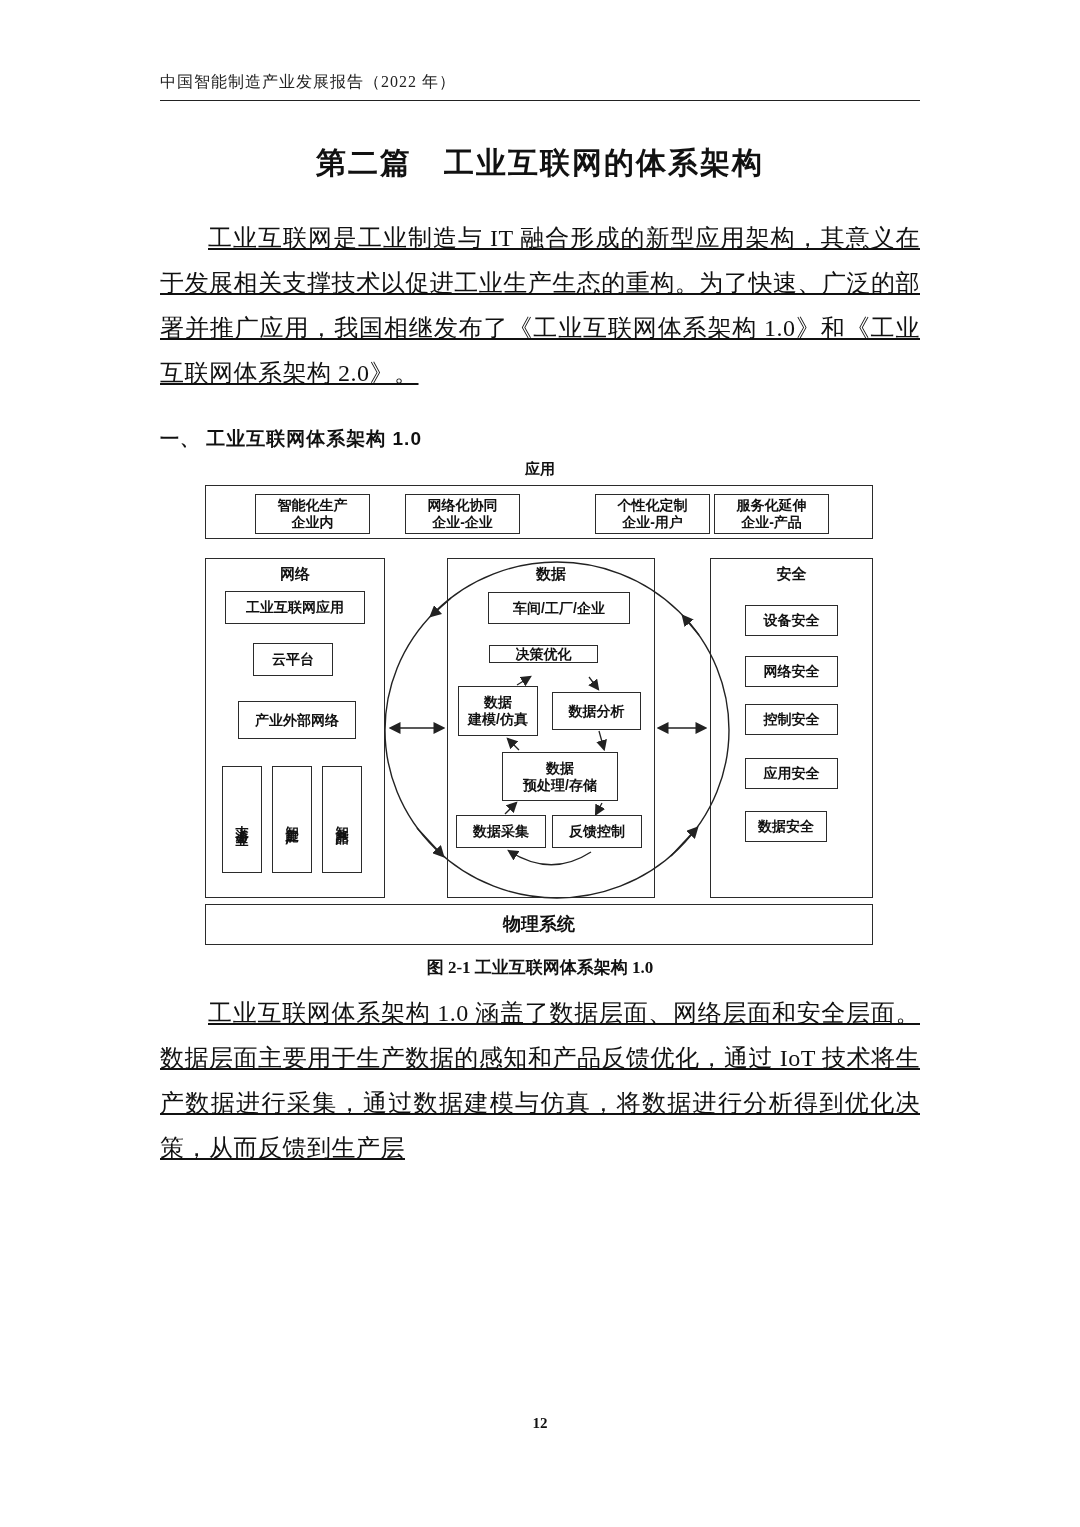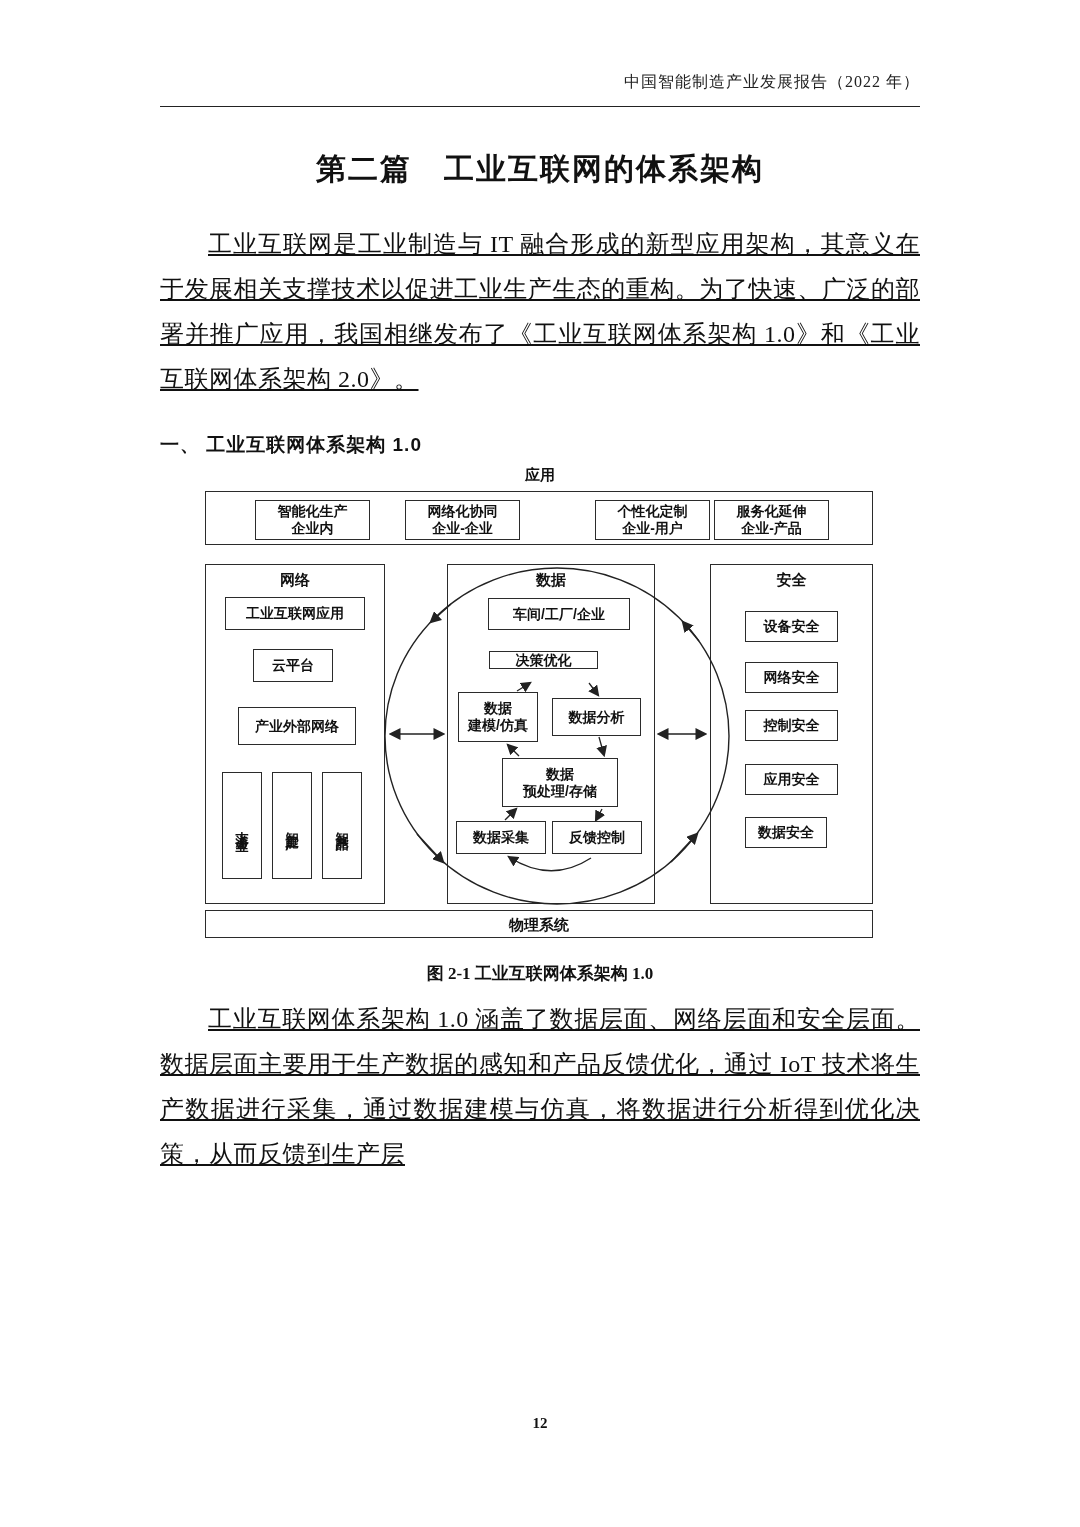--- a/index.html
+++ b/index.html
@@ -2,22 +2,22 @@
 <html><head>
 <meta charset="utf-8">
 <style>
   html,body { margin:0; padding:0; background:#e8e8e8; }
   .page {
     position:relative; width:1080px; height:1527px; margin:0 auto;
     background:#ffffff; overflow:hidden;
     font-family:"Liberation Serif","DejaVu Serif",serif; color:#1a1a1a;
   }
   .doc-header {
-    margin:0 160px; padding-top:72px; padding-bottom:13px;
-    border-bottom:1.5px solid #222; text-align:right;
+    margin:0 160px; padding-top:72px; padding-bottom:7px;
+    border-bottom:1.5px solid #222; text-align:left;
   }
   .doc-header-text { font-size:16px; letter-spacing:1px; color:#222; }
   .content { margin:0 160px; }
   .chapter-title {
     margin:42px 0 13px 0; text-align:center; font-size:30px; font-weight:bold;
     font-family:"Liberation Sans","DejaVu Sans",sans-serif; letter-spacing:2px; color:#111;
   }
   p.body-para {
     margin:32px 0 0 0; font-size:24px; line-height:45px; text-align:justify;
     text-indent:2em; letter-spacing:0.5px; color:#111;text-decoration:underline;
@@ -162,21 +162,21 @@
         </div>
         <div class="dbox" style="left:251px;top:355px;width:90px;height:33px;">数据采集</div>
         <div class="dbox" style="left:347px;top:355px;width:90px;height:33px;">反馈控制</div>
 
         <div class="dbox" style="left:540px;top:145px;width:93px;height:31px;">设备安全</div>
         <div class="dbox" style="left:540px;top:196px;width:93px;height:31px;">网络安全</div>
         <div class="dbox" style="left:540px;top:244px;width:93px;height:31px;">控制安全</div>
         <div class="dbox" style="left:540px;top:298px;width:93px;height:31px;">应用安全</div>
         <div class="dbox" style="left:540px;top:351px;width:82px;height:31px;">数据安全</div>
 
-        <div class="dbox" style="left:0;top:444px;width:668px;height:28px;font-size:15px;">物理系统</div>
+        <div class="dbox" style="left:0;top:444px;width:668px;height:41px;font-size:18px;">物理系统</div>
 
       </div>
     </div>
 
     <div class="fig-caption">图 2-1  工业互联网体系架构 1.0</div>
 
     <p class="body-para after-fig">工业互联网体系架构 1.0 涵盖了数据层面、网络层面和安全层面。数据层面主要用于生产数据的感知和产品反馈优化，通过 IoT 技术将生产数据进行采集，通过数据建模与仿真，将数据进行分析得到优化决策，从而反馈到生产层</p>
 
   </main>
 

